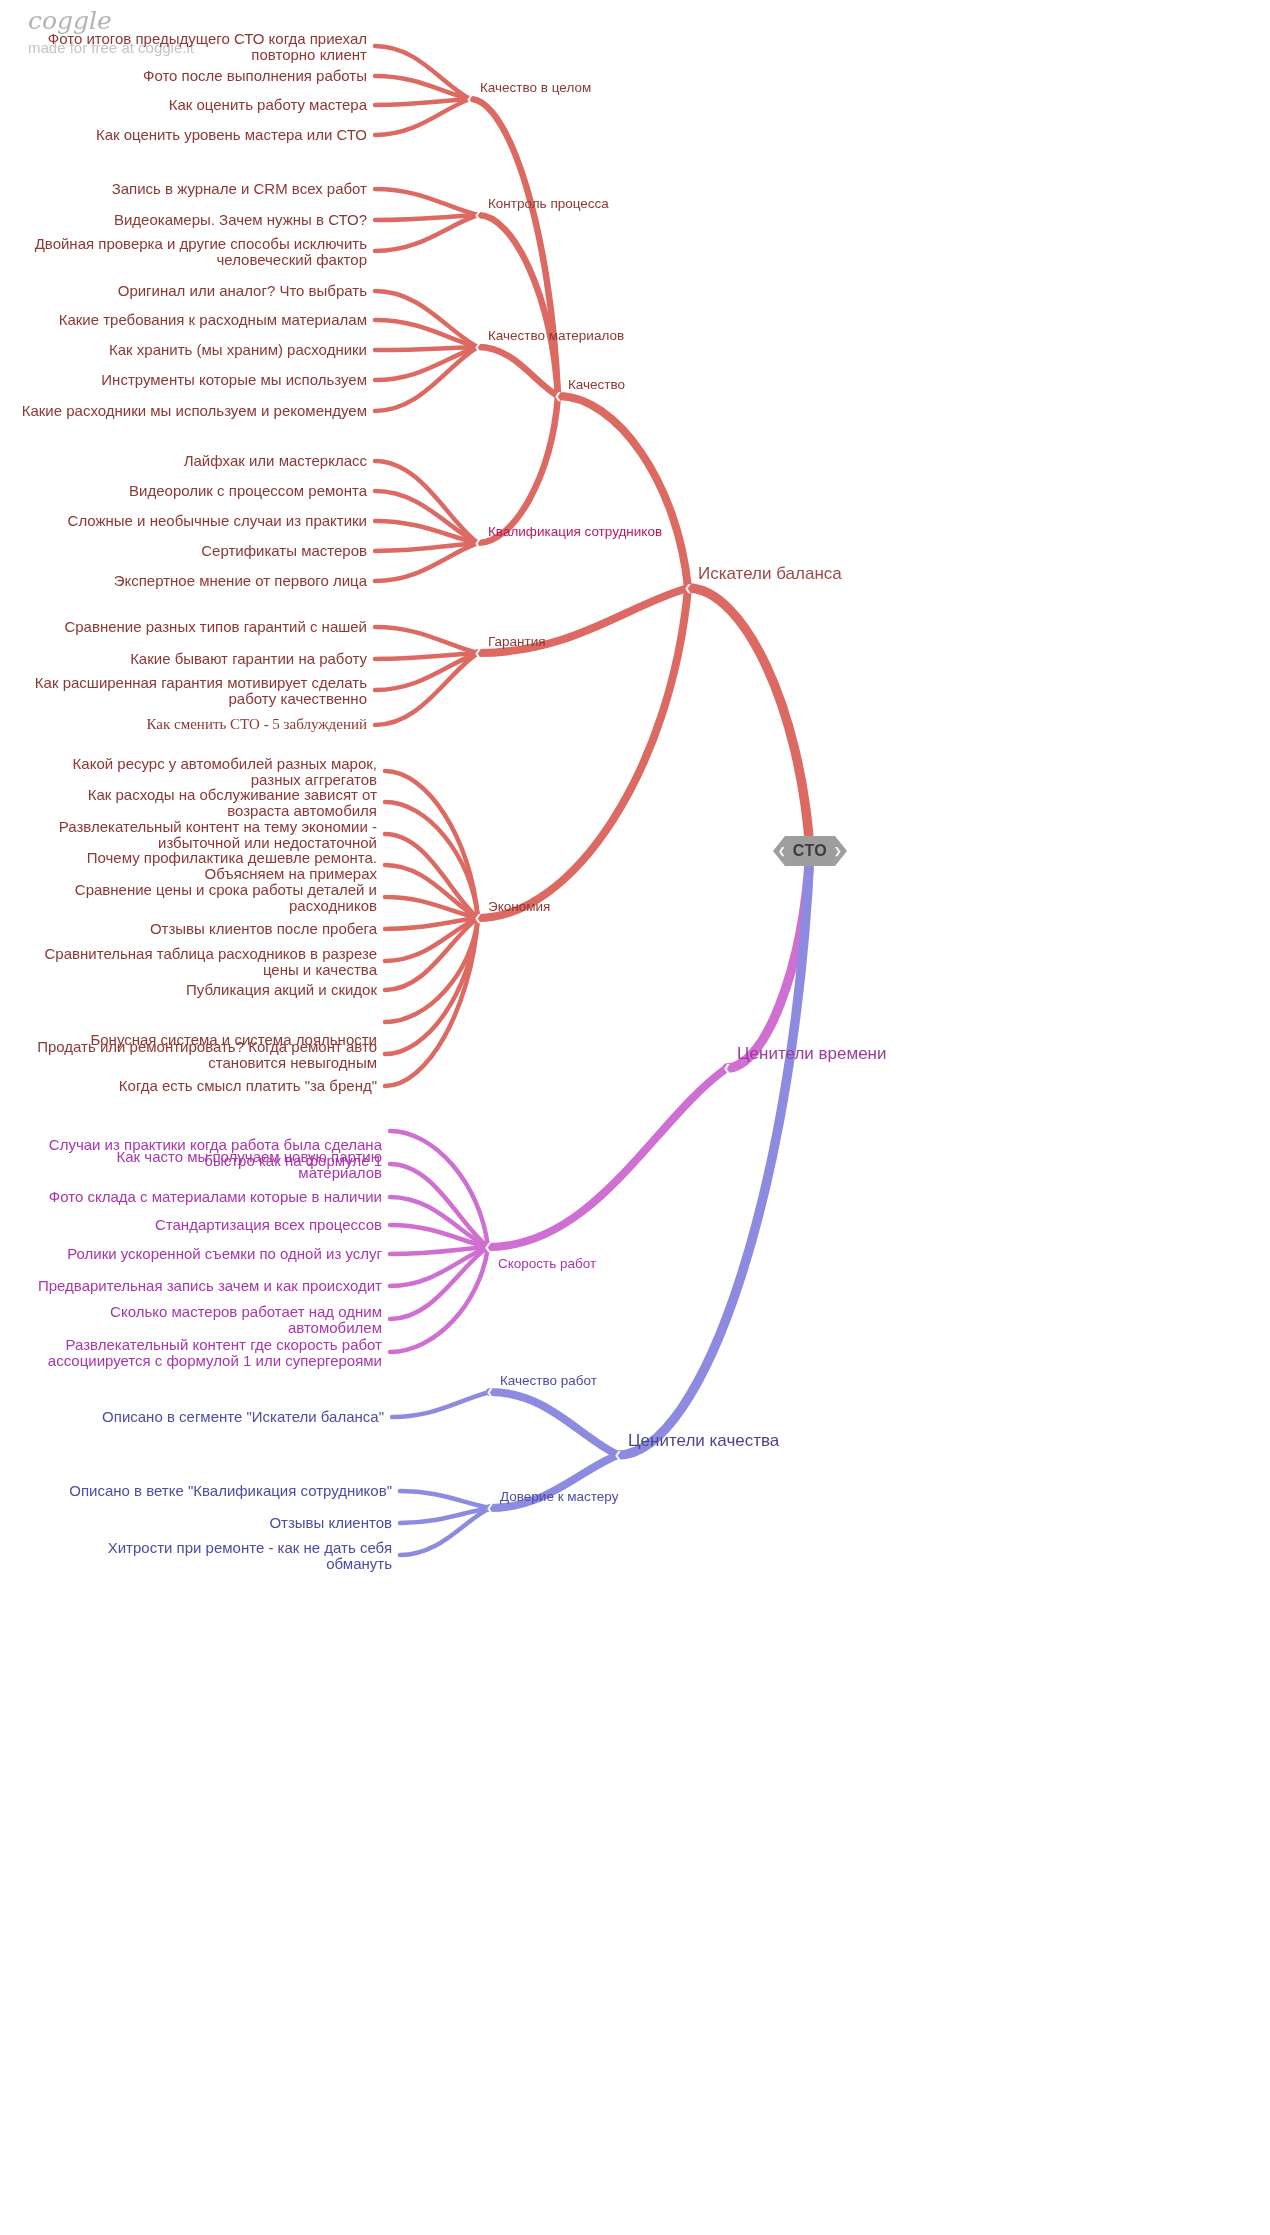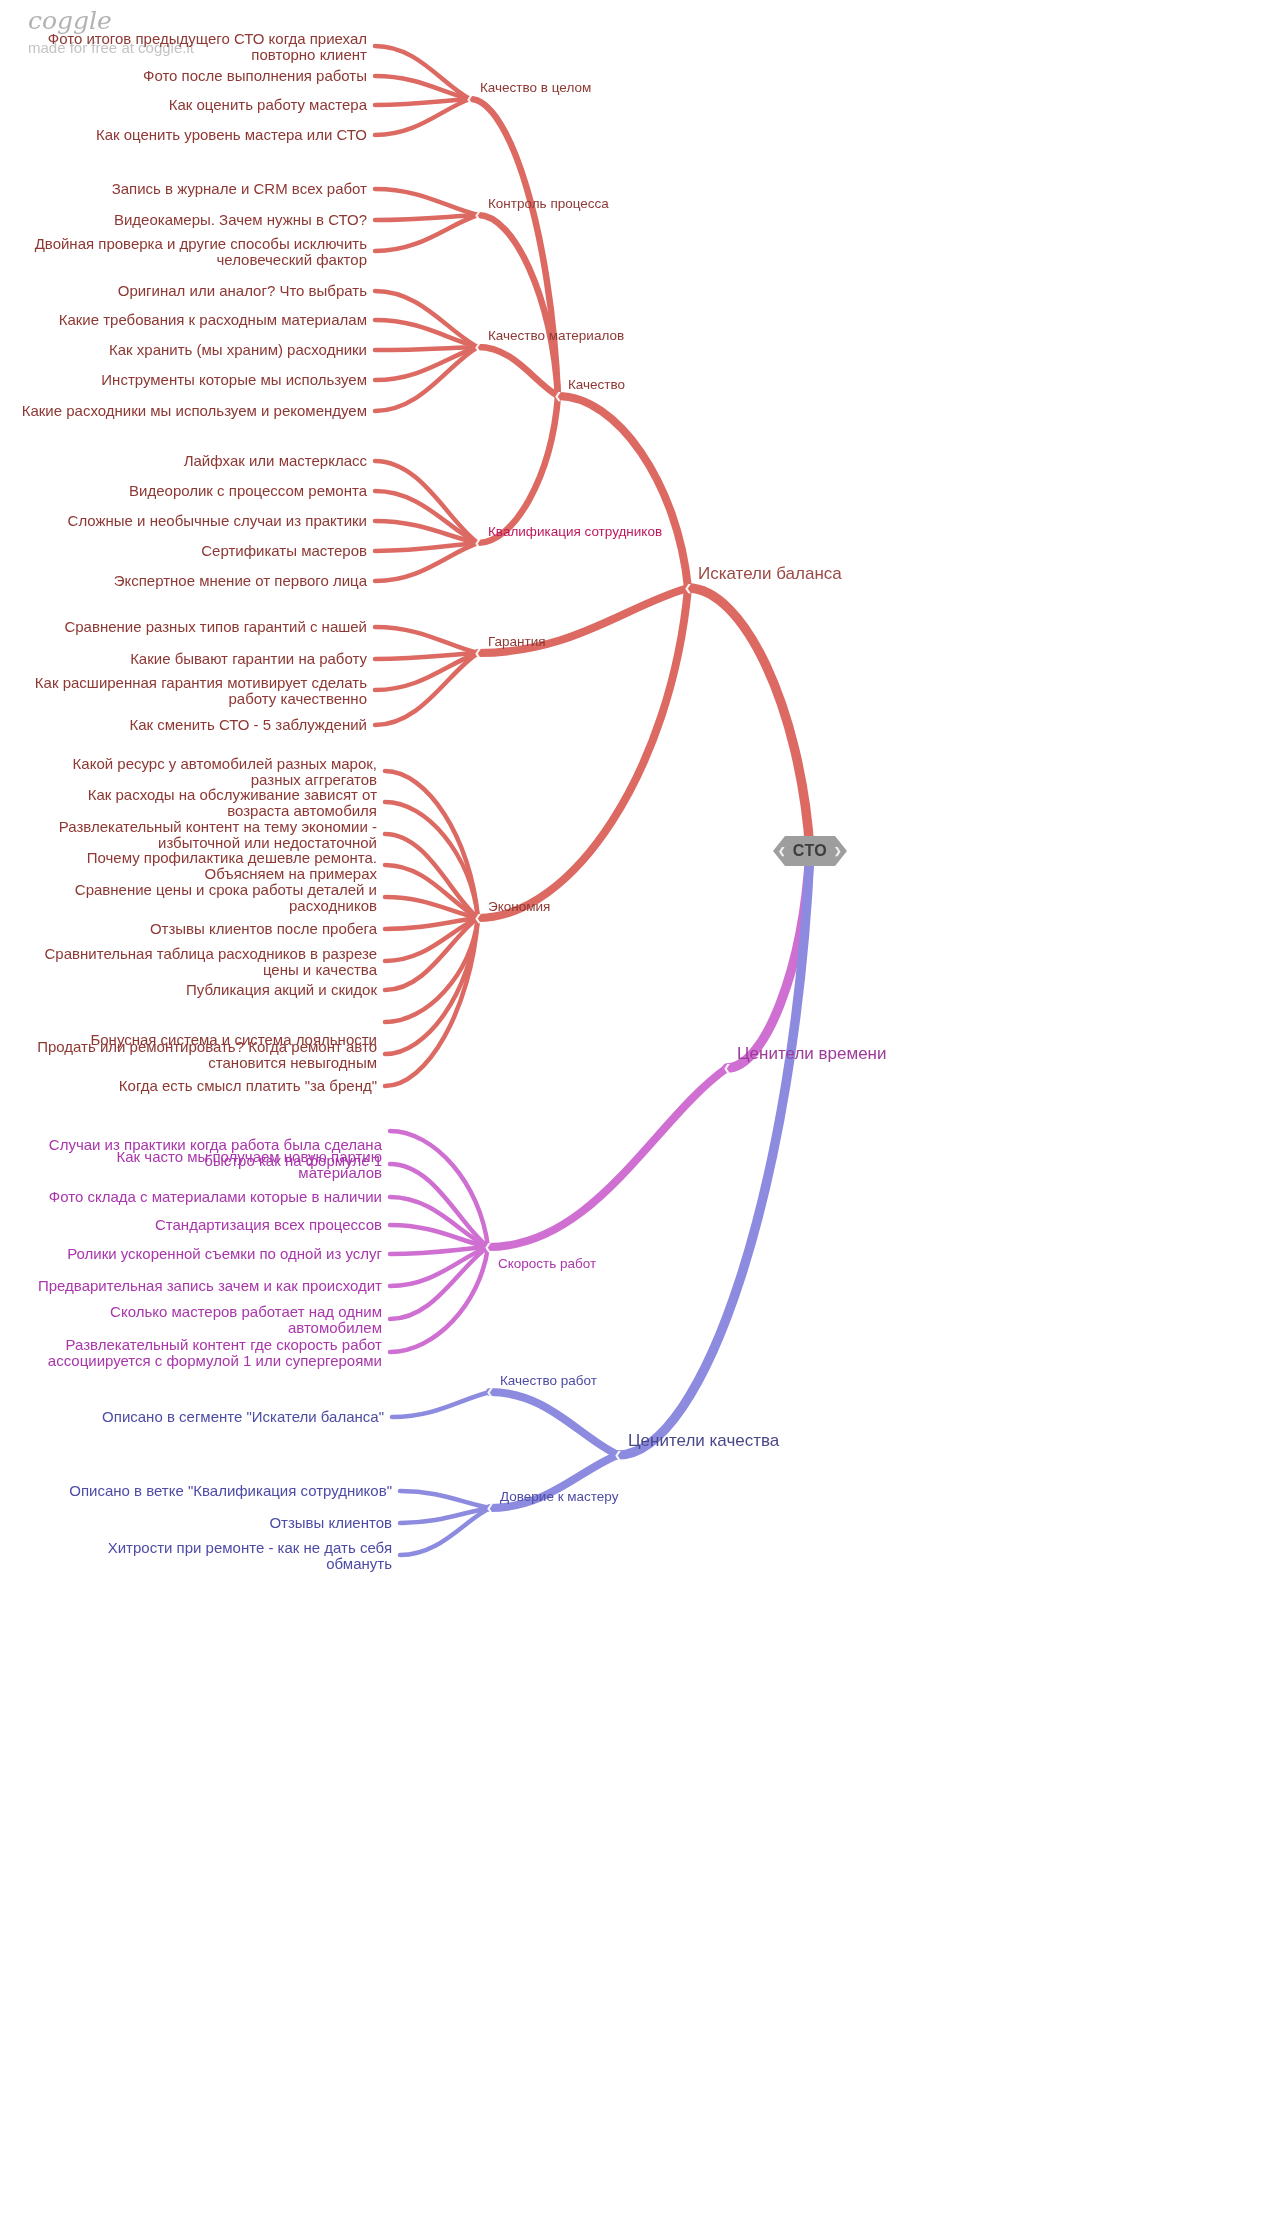--- a/index.html
+++ b/index.html
@@ -130,21 +130,21 @@
       <div class="node-label leaf" style="color: rgb(142, 56, 52); right: 903px; top: 380px;">Инструменты которые мы используем</div>
       <div class="node-label leaf" style="color: rgb(142, 56, 52); right: 903px; top: 411px;">Какие расходники мы используем и рекомендуем</div>
       <div class="node-label leaf" style="color: rgb(142, 56, 52); right: 903px; top: 461px;">Лайфхак или мастеркласс</div>
       <div class="node-label leaf" style="color: rgb(142, 56, 52); right: 903px; top: 491px;">Видеоролик с процессом ремонта</div>
       <div class="node-label leaf" style="color: rgb(142, 56, 52); right: 903px; top: 521px;">Сложные и необычные случаи из практики</div>
       <div class="node-label leaf" style="color: rgb(142, 56, 52); right: 903px; top: 551px;">Сертификаты мастеров</div>
       <div class="node-label leaf" style="color: rgb(142, 56, 52); right: 903px; top: 581px;">Экспертное мнение от первого лица</div>
       <div class="node-label leaf" style="color: rgb(142, 56, 52); right: 903px; top: 627px;">Сравнение разных типов гарантий с нашей</div>
       <div class="node-label leaf" style="color: rgb(142, 56, 52); right: 903px; top: 659px;">Какие бывают гарантии на работу</div>
       <div class="node-label leaf" style="color: rgb(142, 56, 52); right: 903px; top: 690px;">Как расширенная гарантия мотивирует сделать работу качественно</div>
-      <div class="node-label leaf" style="color: rgb(142, 56, 52); right: 903px; top: 725px;">Как сменить СТО - 5 заблуждений</div>
+      <div class="node-label leaf" style="color: rgb(142, 56, 52); right: 903px; top: 725px; font-family: Liberation Serif, serif;">Как сменить СТО - 5 заблуждений</div>
       <div class="node-label leaf" style="color: rgb(142, 56, 52); right: 893px; top: 771px;">Какой ресурс у автомобилей разных марок, разных аггрегатов</div>
       <div class="node-label leaf" style="color: rgb(142, 56, 52); right: 893px; top: 802px;">Как расходы на обслуживание зависят от возраста автомобиля</div>
       <div class="node-label leaf" style="color: rgb(142, 56, 52); right: 893px; top: 834px;">Развлекательный контент на тему экономии - избыточной или недостаточной</div>
       <div class="node-label leaf" style="color: rgb(142, 56, 52); right: 893px; top: 865px;">Почему профилактика дешевле ремонта. Объясняем на примерах</div>
       <div class="node-label leaf" style="color: rgb(142, 56, 52); right: 893px; top: 897px;">Сравнение цены и срока работы деталей и расходников</div>
       <div class="node-label leaf" style="color: rgb(142, 56, 52); right: 893px; top: 929px;">Отзывы клиентов после пробега</div>
       <div class="node-label leaf" style="color: rgb(142, 56, 52); right: 893px; top: 961px;">Сравнительная таблица расходников в разрезе цены и качества</div>
       <div class="node-label leaf" style="color: rgb(142, 56, 52); right: 893px; top: 990px;">Публикация акций и скидок</div>
       <div class="node-label leaf" style="color: rgb(142, 56, 52); right: 893px; top: 1040px;">Бонусная система и система лояльности</div>
       <div class="node-label leaf" style="color: rgb(142, 56, 52); right: 893px; top: 1054px;">Продать или ремонтировать? Когда ремонт авто становится невыгодным</div>

